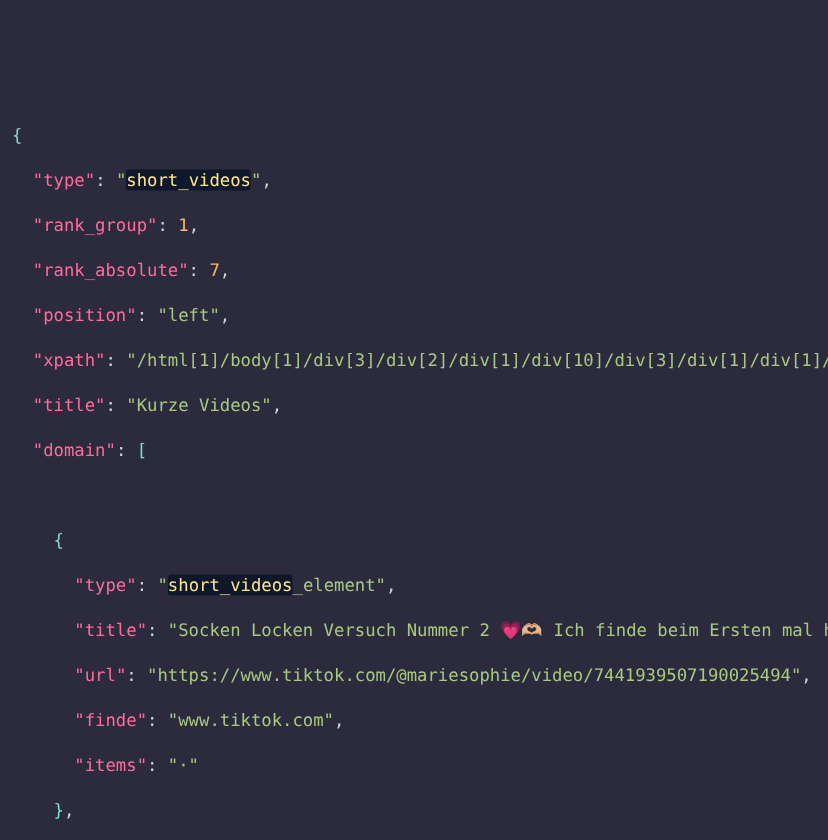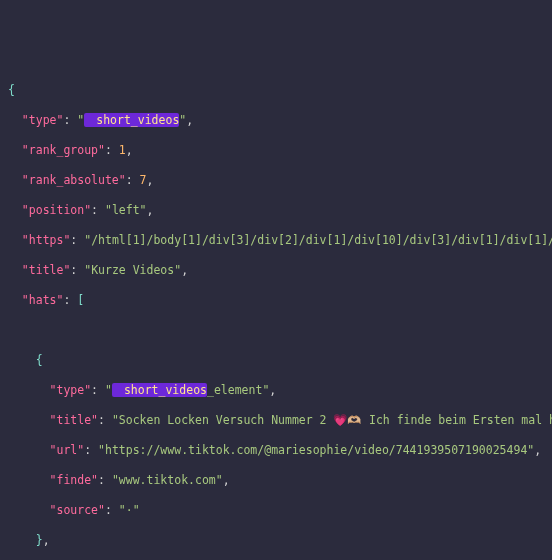--- a/index.html
+++ b/index.html
@@ -11,48 +11,48 @@
     line-height: 15px;
     color: #d4d4d4;
     white-space: pre;
     overflow-x: auto;
   }
   .pn { color: #7fdbca; }      
   .key { color: #ff6b9d; }     
   .str { color: #a8c97f; }     
   .num { color: #ffb86c; }     
   .col { color: #d4d4d4; }     
-  .hl { background: #6d28d9; color: #ffe58f; border-radius: 2px; padding-left: 12px; }
+  .hl { background: #0f172a; color: #ffe58f; border-radius: 2px; }
   .line { display: block; }
   .i1 { padding-left: 2ch; }
   .i2 { padding-left: 4ch; }
   .i3 { padding-left: 6ch; }
 </style>
 </head>
 <body>
 
 
 
 <div>
 <span class="line"><span class="pn">{</span></span>
 <span class="line i1"><span class="key">"<span>type</span>"</span><span class="col">: </span><span class="str"><span>"</span><span class="hl">short_videos</span><span>"</span></span><span class="col">,</span></span>
 <span class="line i1"><span class="key">"<span>rank_group</span>"</span><span class="col">: </span><span class="num">1</span><span class="col">,</span></span>
 <span class="line i1"><span class="key">"<span>rank_absolute</span>"</span><span class="col">: </span><span class="num">7</span><span class="col">,</span></span>
 <span class="line i1"><span class="key">"<span>position</span>"</span><span class="col">: </span><span class="str">"left"</span><span class="col">,</span></span>
-<span class="line i1"><span class="key">"<span>https</span>"</span><span class="col">: </span><span class="str">"/html[1]/body[1]/div[3]/div[2]/div[1]/div[10]/div[3]/div[1]/div[1]/div[8]"</span></span>
+<span class="line i1"><span class="key">"<span>xpath</span>"</span><span class="col">: </span><span class="str">"/html[1]/body[1]/div[3]/div[2]/div[1]/div[10]/div[3]/div[1]/div[1]/div[8]"</span></span>
 <span class="line i1"><span class="key">"<span>title</span>"</span><span class="col">: </span><span class="str">"Kurze Videos"</span><span class="col">,</span></span>
-<span class="line i1"><span class="key">"<span>hats</span>"</span><span class="col">: </span><span class="pn">[</span></span>
+<span class="line i1"><span class="key">"<span>domain</span>"</span><span class="col">: </span><span class="pn">[</span></span>
 
 <span id="items-container">
 <span class="line i2"><span class="pn">{</span></span>
 <span class="line i3"><span class="key">"<span>type</span>"</span><span class="col">: </span><span class="str"><span>"</span><span class="hl">short_videos</span><span>_element"</span></span><span class="col">,</span></span>
 <span class="line i3"><span class="key">"<span>title</span>"</span><span class="col">: </span><span class="str">"Socken Locken Versuch Nummer 2 💗🫶🏼 Ich finde beim Ersten mal hats b..."</span></span>
 <span class="line i3"><span class="key">"<span>url</span>"</span><span class="col">: </span><span class="str">"https://www.tiktok.com/@mariesophie/video/7441939507190025494"</span><span class="col">,</span></span>
 <span class="line i3"><span class="key">"<span>finde</span>"</span><span class="col">: </span><span class="str">"www.tiktok.com"</span><span class="col">,</span></span>
-<span class="line i3"><span class="key">"<span>source</span>"</span><span class="col">: </span><span class="str">"·"</span></span>
+<span class="line i3"><span class="key">"<span>items</span>"</span><span class="col">: </span><span class="str">"·"</span></span>
 <span class="line i2"><span class="pn">}</span><span class="col">,</span></span>
 
 
 
 
 
 
 
 
 

